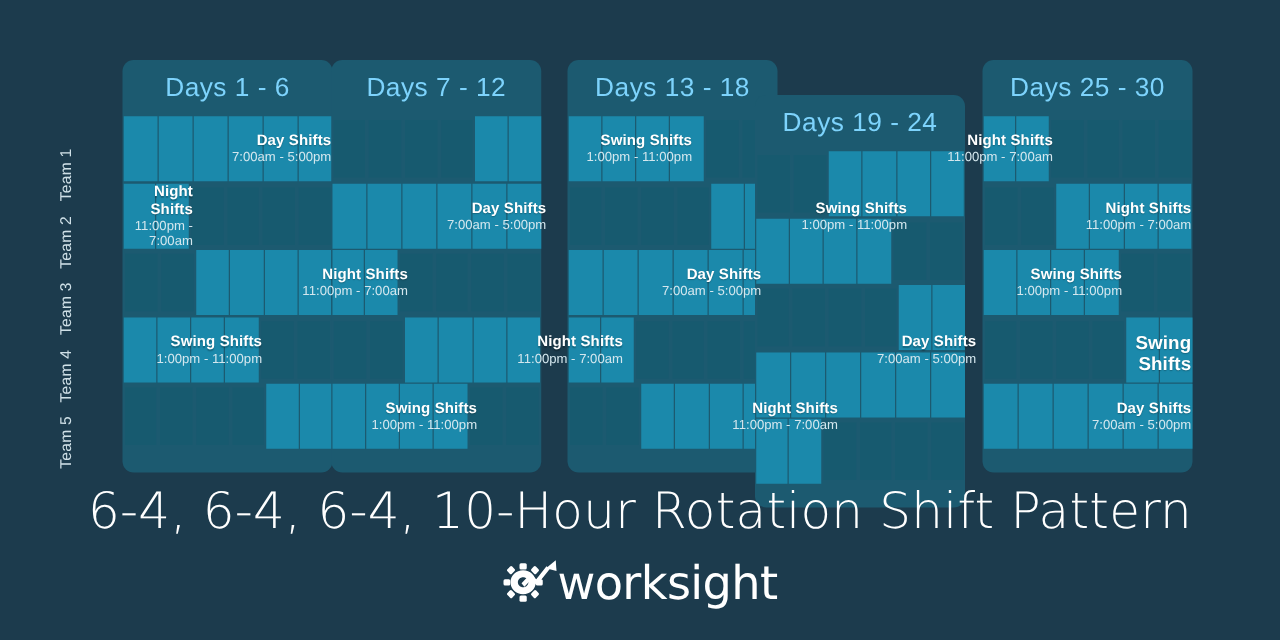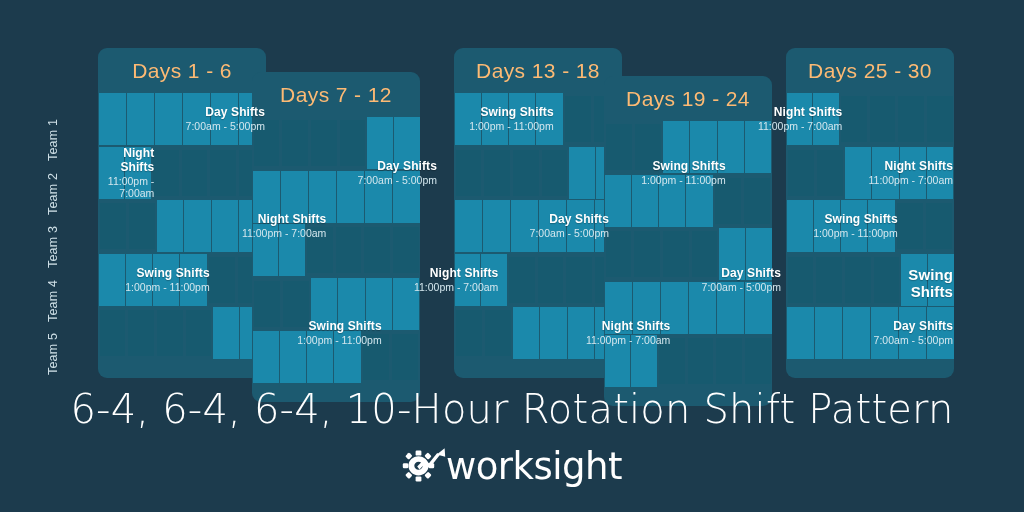--- a/index.html
+++ b/index.html
@@ -52,21 +52,21 @@
     top: 48px;
     width: 168px;
     background: #1c5a70;
     border-radius: 9px 9px 9px 9px;
     height: 330px;
   }
   .group-head {
     height: 45px;
     line-height: 45px;
     text-align: center;
-    color: #fdba74;
+    color: #7dd3fc;
     font-size: 21px;
     letter-spacing: .4px;
     font-weight: 400;
   }
 
   
   .grow {
     position: relative;
     height: 52px;
     margin-bottom: 1.5px;
@@ -199,21 +199,21 @@
           <div class="cellrow">
             <div class="cell off"></div>
             <div class="cell off"></div>
             <div class="cell off"></div>
             <div class="cell off"></div>
             <div class="cell"></div>
             <div class="cell"></div>
           </div>
         </div>
       </div>
-      <div class="group" style="left: 252px; margin-top: 24px;">
+      <div class="group" style="left: 265px;">
         <div class="group-head">Days 7 - 12</div>
         <div class="grow">
           <div class="cellrow">
             <div class="cell off"></div>
             <div class="cell off"></div>
             <div class="cell off"></div>
             <div class="cell off"></div>
             <div class="cell"></div>
             <div class="cell"></div>
           </div>

